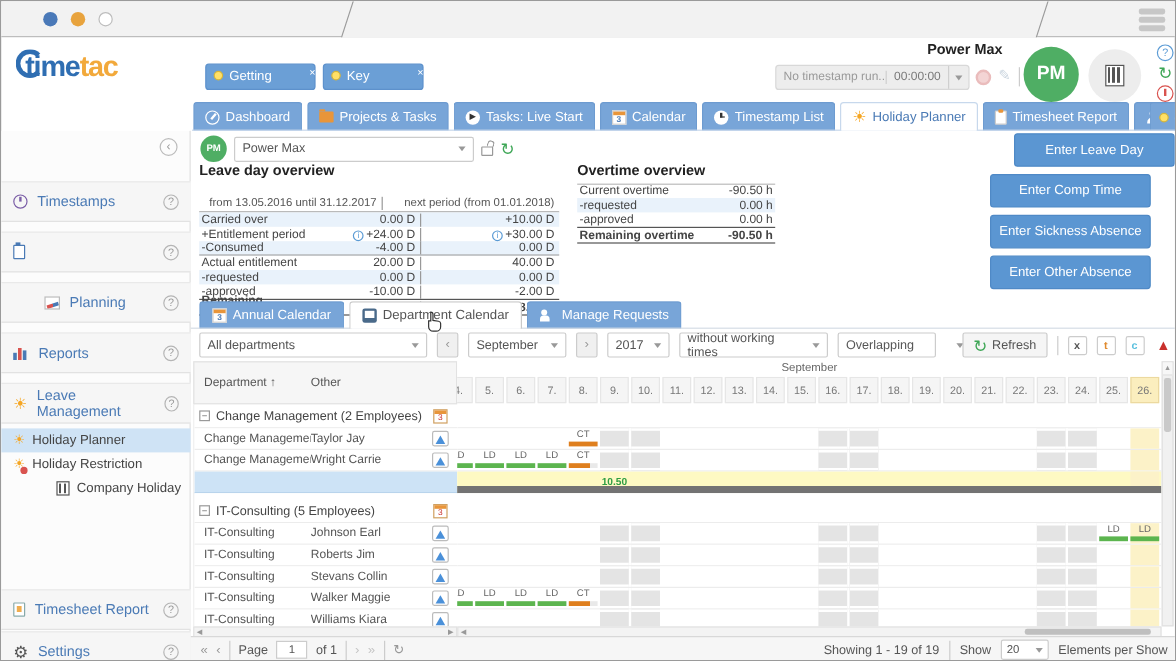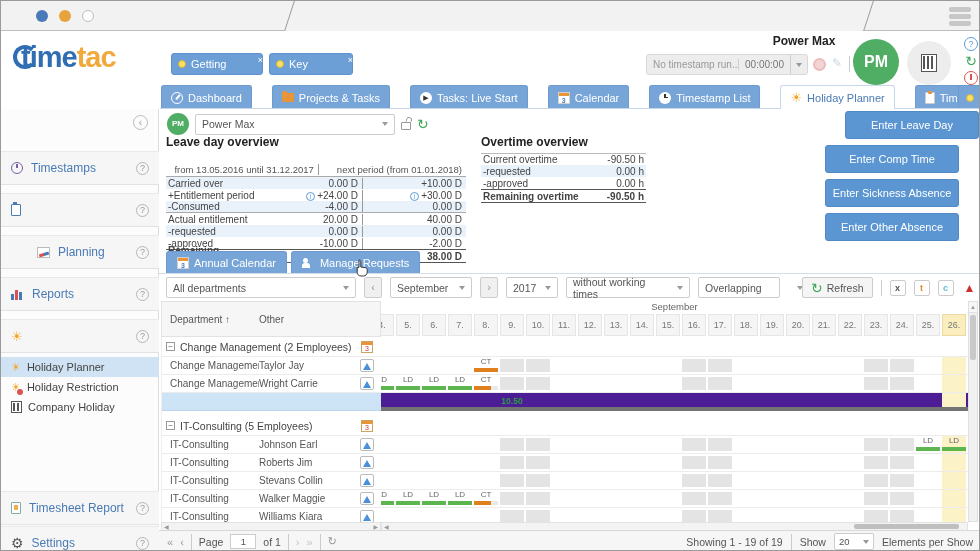--- a/index.html
+++ b/index.html
@@ -7,21 +7,21 @@
     font-family:"Liberation Sans","DejaVu Sans",sans-serif;}
   #app{position:relative;width:980px;height:551px;border:1px solid #9a9a9a;background:#fff;overflow:hidden;}
 
   
   #chrome{position:absolute;left:0;top:0;width:980px;height:30px;background:#f2f2f2;border-bottom:1px solid #bdbdbd;}
   .dot{position:absolute;top:9px;width:12px;height:12px;border-radius:50%;}
   #tab-shape{position:absolute;left:288px;top:0;width:580px;height:30px;border-left:1px solid #9a9a9a;border-right:1px solid #9a9a9a;background:#f2f2f2;transform:skewX(-18deg);}
   .hline{position:absolute;right:10px;width:22px;height:5px;border-radius:2px;background:#c7c7c7;}
 
   
-  #logo{position:absolute;left:12px;top:40px;font-size:29px;font-weight:bold;letter-spacing:-1px;}
+  #logo{position:absolute;left:12px;top:40px;font-size:24px;font-weight:bold;letter-spacing:-1px;}
   #logo .lt{color:#2f6eb2;} #logo .la{color:#f2a93b;}
   #logo .ring{display:inline-block;width:24px;height:24px;border:4px solid #2f6eb2;border-radius:50%;border-right-color:transparent;vertical-align:-2px;margin-right:-16px;}
   .help-tab{position:absolute;top:52px;height:22px;background:#6b9fd6;border:1px solid #5d91cc;border-radius:3px;color:#fff;font-size:11px;line-height:20px;padding:0 10px 0 6px;}
   .help-tab .x{position:absolute;top:-4px;right:-1px;font-size:9px;color:#fff;}
   .bulb{display:inline-block;width:8px;height:8px;border-radius:50%;background:#ffe066;border:1px solid #d4b53c;margin-right:5px;}
   #ts-box{position:absolute;left:645px;top:53px;width:162px;height:21px;background:#ededed;border:1px solid #d8d8d8;border-radius:3px;display:flex;align-items:center;font-size:10px;color:#9a9a9a;}
   #ts-box .t1{padding:0 6px;flex:1;white-space:nowrap;overflow:hidden;}
   #ts-box .t2{border-left:1px solid #cfcfcf;padding:0 6px;color:#777;}
   .caret{display:inline-block;width:0;height:0;border-left:3px solid transparent;border-right:3px solid transparent;border-top:4px solid #999;}
   #rec-ic{position:absolute;left:812px;top:57px;width:13px;height:13px;border-radius:50%;background:#f3d4d4;border:2px solid #eabcbc;}
@@ -31,21 +31,21 @@
   #user-name{position:absolute;left:760px;top:33px;width:86px;text-align:center;font-size:12px;font-weight:bold;color:#222;}
   #avatar-pm{position:absolute;left:852px;top:38px;width:46px;height:46px;border-radius:50%;background:#4fae64;color:#fff;font-size:16px;font-weight:bold;text-align:center;line-height:46px;}
   #avatar-co{position:absolute;left:906px;top:40px;width:44px;height:44px;border-radius:50%;background:#ededed;display:flex;align-items:center;justify-content:center;}
   .rail-ic{position:absolute;left:963px;width:14px;height:14px;border-radius:50%;text-align:center;font-size:9px;line-height:12px;}
   #help-ic{top:36px;border:1.5px solid #5b9bd5;color:#5b9bd5;}
   #sync-ic{top:53px;color:#3fa757;font-size:14px;line-height:14px;border:none;}
   #pwr-ic{top:70px;border:1.5px solid #d9534f;}
   #pwr-ic i{display:block;width:2px;height:6px;background:#d9534f;margin:2px auto 0;}
 
   
-  #tabbar{position:absolute;left:160px;top:84px;width:796px;height:24px;display:flex;gap:20px;}
+  #tabbar{position:absolute;left:160px;top:84px;width:796px;height:24px;display:flex;gap:4px;}
   .mtab{height:24px;background:#78a5d8;border:1px solid #6d9bd0;border-bottom:none;border-radius:3px 3px 0 0;color:#fff;font-size:11px;display:flex;align-items:center;padding:0 9px;gap:5px;white-space:nowrap;}
   .mtab.active{background:#fff;border-color:#c7d8ec;color:#4a7ab5;position:relative;z-index:3;}
   #tab-underline{position:absolute;left:159px;top:107px;width:821px;border-top:1px solid #c7d8ec;z-index:1;}
   #bulb-tab{position:absolute;left:957px;top:84px;width:23px;height:24px;background:#78a5d8;border:1px solid #6d9bd0;border-bottom:none;border-radius:3px 3px 0 0;display:flex;align-items:center;justify-content:center;}
   #bulb-tab .bulb{margin:0;}
 
   
   .ic-gauge{width:12px;height:12px;border:1.5px solid #fff;border-radius:50%;position:relative;}
   .ic-gauge i{position:absolute;left:5px;top:1px;width:1.5px;height:6px;background:#fff;transform:rotate(40deg);}
   .ic-folder{width:12px;height:9px;background:#e8953a;border-radius:1px;position:relative;}
@@ -97,21 +97,21 @@
   .sec-title{position:absolute;font-size:12px;font-weight:bold;color:#222;}
 
   
   .ov-table{position:absolute;font-size:10px;color:#444;}
   .ov-row{display:flex;height:12px;align-items:center;}
   .ov-row.blue{background:#e9f2fb;}
   .ov-row.bold{font-weight:bold;height:14px;border-top:1px solid #555;border-bottom:1px solid #555;}
   .ov-hdr{display:flex;height:14px;font-size:9.5px;color:#555;border-bottom:1px solid #aaa;align-items:center;}
   .lv-label{flex:1;padding-left:2px;}
   .lv-v1{width:92px;text-align:right;padding-right:4px;}
-  .lv-v2{width:104px;text-align:right;padding-right:4px;border-left:1px solid #999;}
+  .lv-v2{width:116px;text-align:right;padding-right:4px;border-left:1px solid #999;}
   .ov-row.rule{border-bottom:1px solid #aaa;}
   .info-i{display:inline-block;width:9px;height:9px;border:1px solid #5b9bd5;border-radius:50%;color:#5b9bd5;font-size:7px;line-height:8px;text-align:center;margin-right:2px;vertical-align:0;}
   .ot-label{flex:1;padding-left:2px;} .ot-v{width:60px;text-align:right;padding-right:2px;}
 
   .action-btn{position:absolute;left:666px;width:134px;height:28px;background:#5b96d2;border:1px solid #4f89c6;border-radius:3px;color:#fff;font-size:11px;text-align:center;line-height:26px;}
 
   
   #subtabs{position:absolute;left:7px;top:142px;display:flex;gap:4px;height:23px;}
   .stab{height:23px;background:#78a5d8;border:1px solid #6d9bd0;border-bottom:none;border-radius:3px 3px 0 0;color:#fff;font-size:11px;display:flex;align-items:center;gap:5px;padding:0 10px;}
   .stab.active{background:#fff;border-color:#c9c9c9;color:#555;position:relative;z-index:3;}
@@ -148,21 +148,21 @@
   .cell-name{width:95px;overflow:hidden;white-space:nowrap;}
   .cell-icon{width:26px;display:flex;justify-content:center;}
   .minus-box{width:9px;height:9px;border:1px solid #999;background:#fff;font-size:8px;line-height:7px;text-align:center;color:#666;}
   .group-label{flex:1;}
   .mini-cal{width:12px;height:12px;background:#fff;border:1px solid #d0a060;position:relative;font-size:7px;color:#c9302c;text-align:center;line-height:14px;margin-right:8px;}
   .mini-cal i{position:absolute;left:0;top:0;width:100%;height:3px;background:#e8953a;}
   .stat-icon{width:14px;height:13px;background:#fff;border:1px solid #bbb;border-radius:2px;position:relative;overflow:hidden;}
   .stat-icon i{position:absolute;left:2px;bottom:1px;width:0;height:0;border-left:4px solid transparent;border-right:4px solid transparent;border-bottom:7px solid #4a90d9;}
   .rrow{height:18px;display:flex;border-bottom:1px solid #ececec;background:#fff;margin-left:-11px;}
   .rrow.group{height:20px;margin-left:0;}
-  .rrow.summary{background:#4c1d95;border-bottom:4px solid #737373;}
+  .rrow.summary{background:#fef9c3;border-bottom:6px solid #737373;}
   .dbody{flex:0 0 24px;margin-right:2px;height:100%;position:relative;}
   .dbody.wk{background:#e4e4e4;box-shadow:inset 0 2px 0 #fff,inset 0 -2px 0 #fff;}
   .dbody.today{background:#fcf2c8;box-shadow:none;}
   .rrow.summary .dbody.today{background:#fcf2c8;}
   .evlab{position:absolute;top:0;left:0;right:0;text-align:center;font-size:8px;color:#666;}
   .evbar{position:absolute;left:0;right:0;bottom:2px;height:4px;background:#5cb54f;}
   .evbar.ct{background:#df7f1e;}
   .evbar.part{background:linear-gradient(90deg,#df7f1e 72%,#e9e9e9 72%);}
   .sumval{position:absolute;top:3px;left:-4px;width:32px;text-align:center;font-size:8.5px;font-weight:bold;color:#2f9e44;}
 
@@ -309,31 +309,32 @@
       <span class="s-bars">
           <i style="height:6px;"></i>
           <i class="r" style="height:10px;"></i>
           <i style="height:8px;"></i>
         </span>
         <span>Reports</span>
         <span class="q">?</span>
     </div>
     <div class="side-item" style="top:210px;">
       <span class="ic-sun">☀</span>
+        <span>Leave Management</span>
         <span class="q">?</span>
     </div>
     <div class="sub-item sel" style="top:248px;">
       <span class="ic-sun" style="font-size:11px;">☀</span>
         <span>Holiday Planner</span>
     </div>
     <div class="sub-item" style="top:268px;">
       <span class="ic-sun s-sunred" style="font-size:11px;">☀<i></i></span>
         <span>Holiday Restriction</span>
     </div>
-    <div class="sub-item" style="top:288px;">
+    <div class="sub-item" style="top:288px;margin-left:36px;">
       <span class="s-build">
           <i></i>
         </span>
         <span>Company Holiday</span>
     </div>
     <div class="side-item" style="top:382px;">
       <span class="s-clip2">
           <i></i>
         </span>
         <span>Timesheet Report</span>
@@ -427,20 +428,26 @@
     <div class="action-btn" style="top:2px;margin-left:20px;">Enter Leave Day</div>
     <div class="action-btn" style="top:36px;">Enter Comp Time</div>
     <div class="action-btn" style="top:104px;">Enter Other Absence</div>
     <div class="action-btn" style="top:70px;">Enter Sickness Absence</div>
 
     <div id="subtab-line"></div>
     <div id="subtabs">
       <div class="stab">
           <span class="ic-cal"><i></i>3</span>
           <span>Annual Calendar</span>
+        </div>
+      <div class="stab active">
+          <span class="ic-deptcal">
+            <i></i>
+          </span>
+          <span>Department Calendar</span>
         </div>
       <div class="stab">
           <span class="ic-people">
             <i></i>
             <b></b>
           </span>
           <span>Manage Requests</span>
         </div>
     </div>
     <svg id="cursor" width="14" height="18" viewBox="0 0 14 18">

